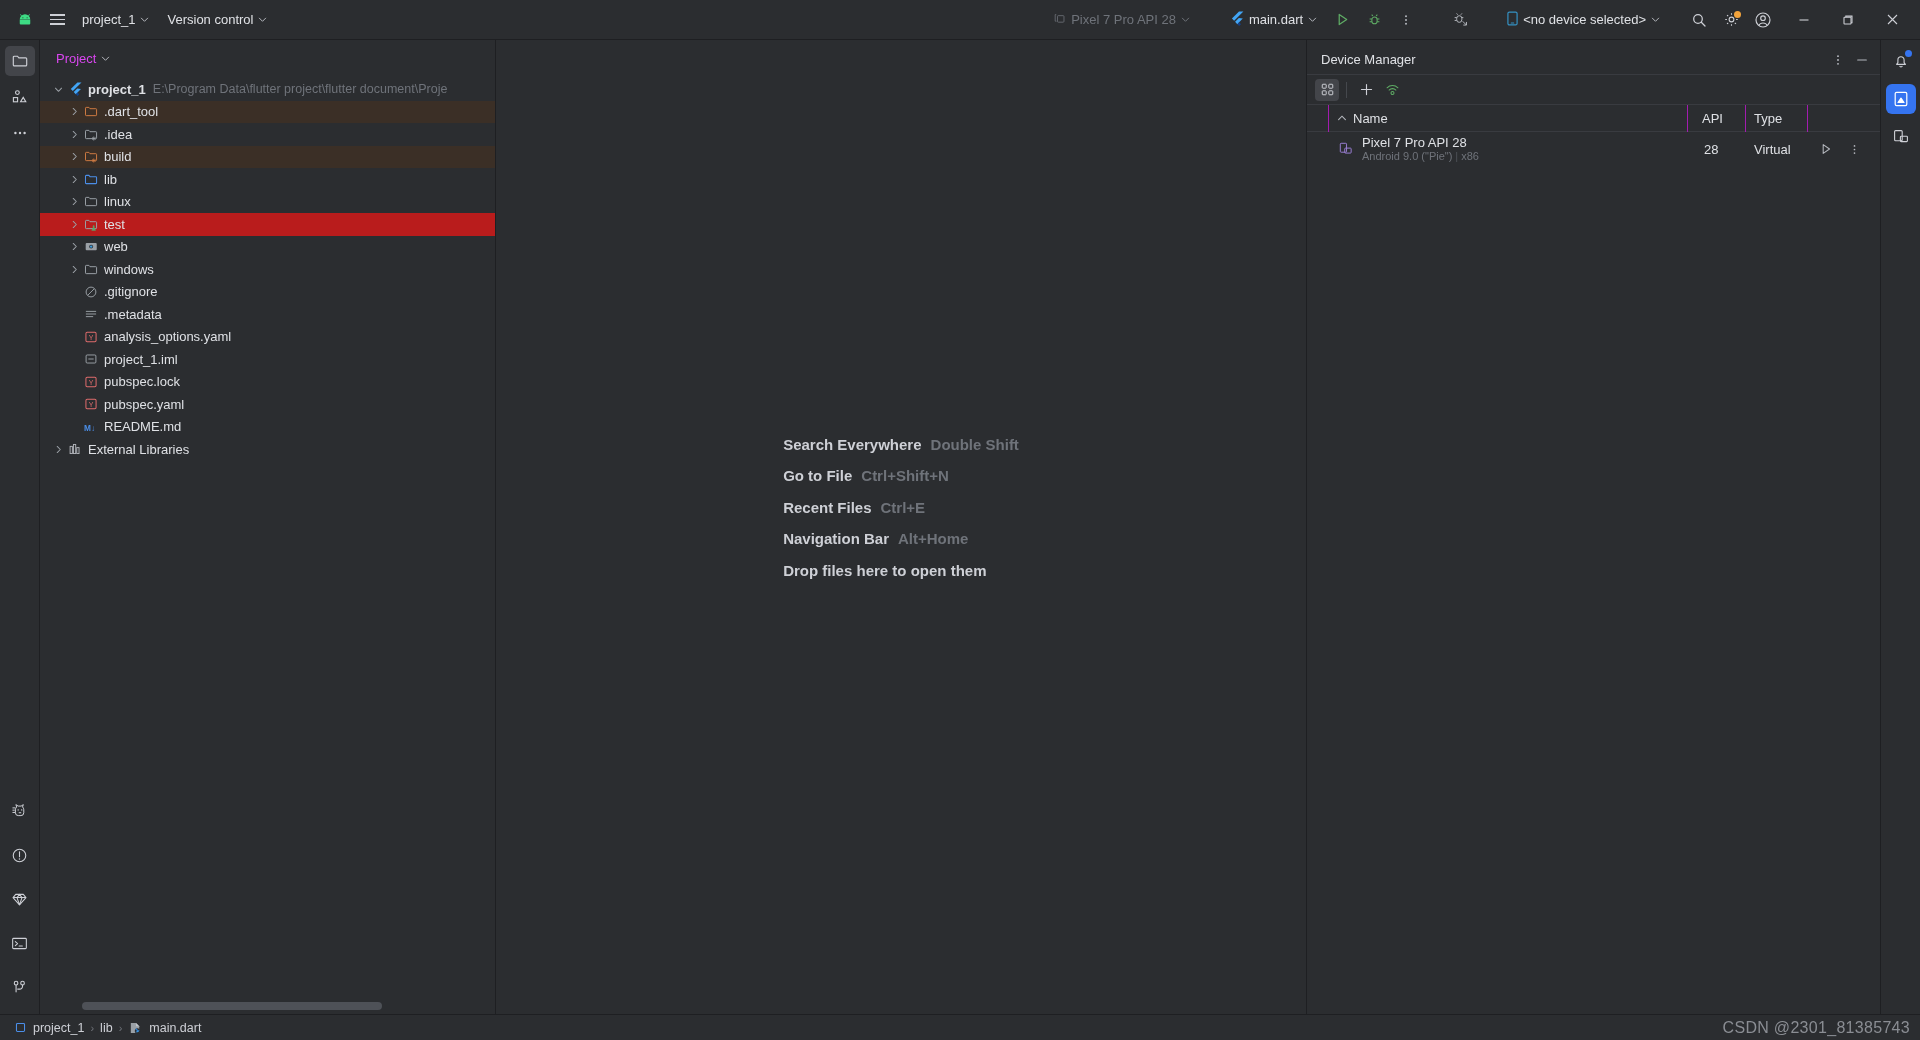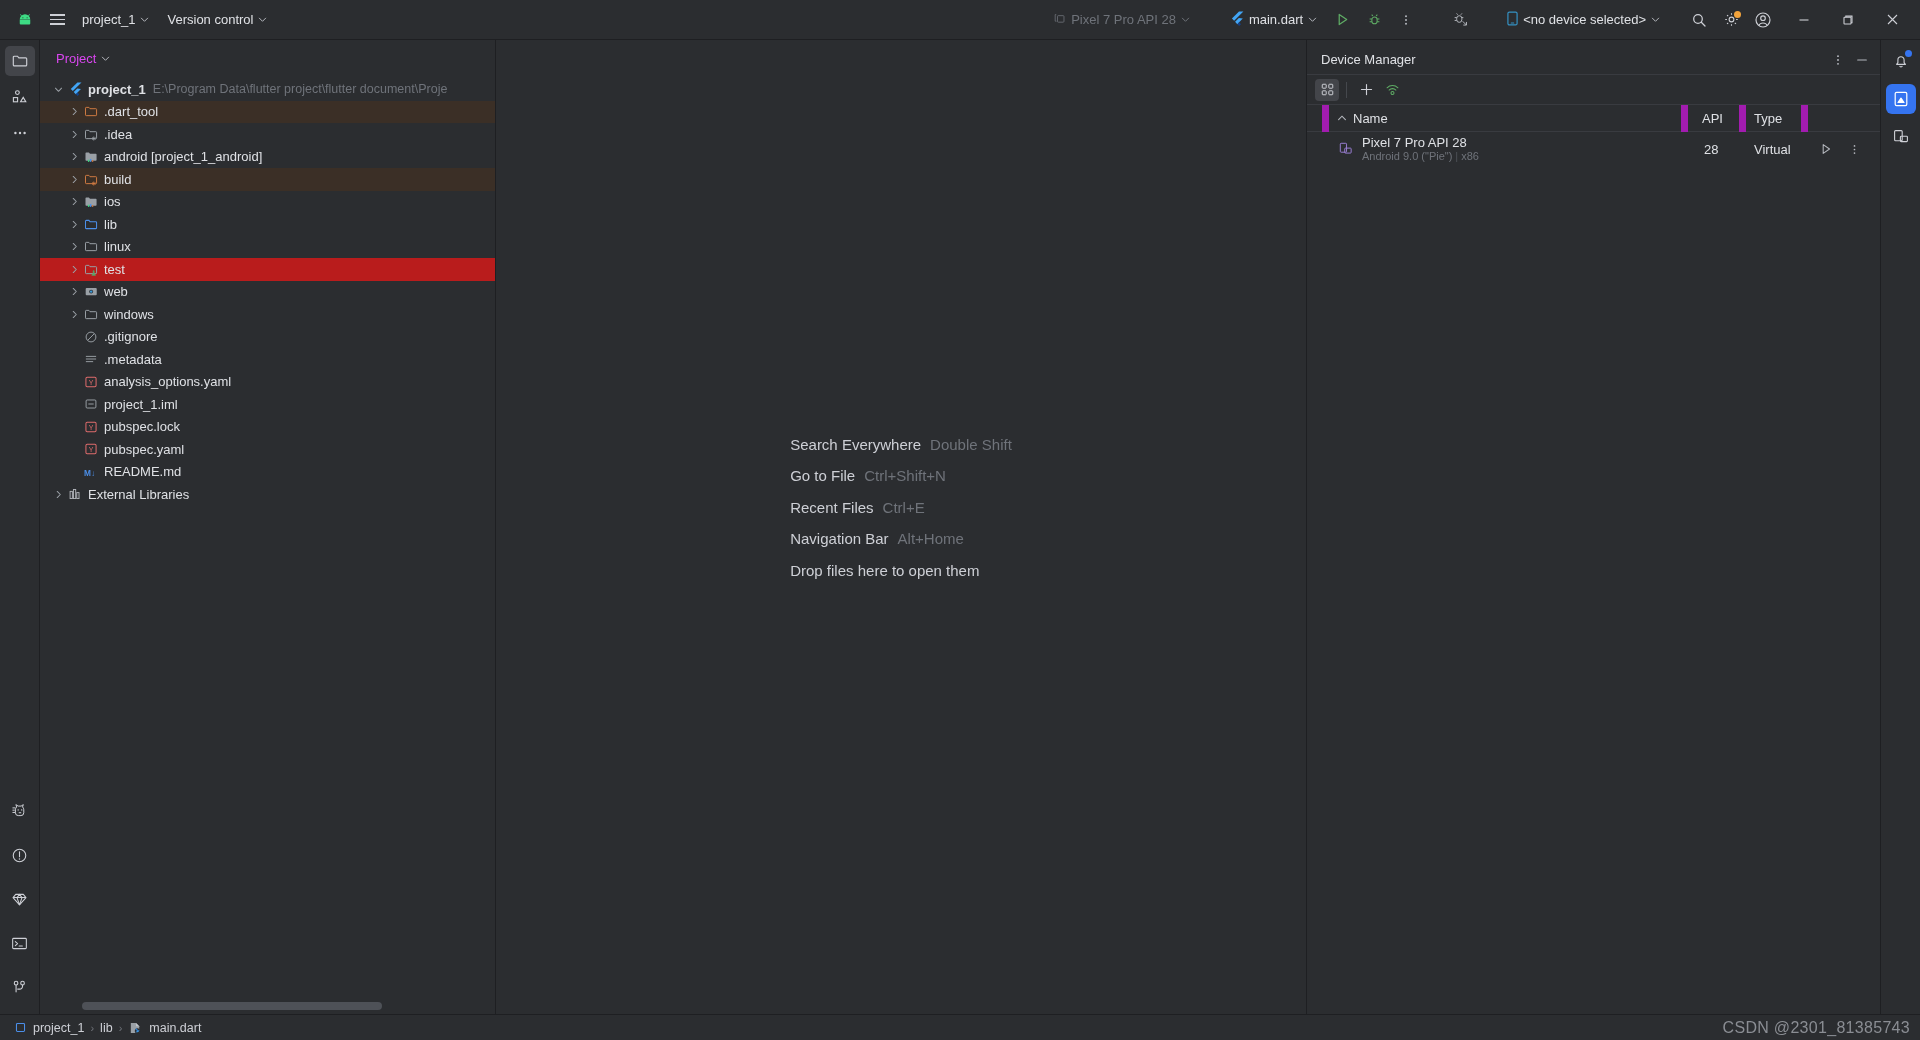--- a/index.html
+++ b/index.html
@@ -91,21 +91,21 @@
   .rpath { color: #6f737a; margin-left: 7px; font-size: 12.5px; }
   .hscroll-track { position: absolute; left: 40px; right: 0; bottom: 2px; height: 10px; }
   .hscroll-thumb { height: 8px; background: #4e5157; border-radius: 4px; width: 300px; margin-left: 2px;}
 
   
   .editor {
     flex: 1; background: #2b2d30; position: relative;
     display: flex; align-items: center; justify-content: center;
     border-right: 1px solid #1e1f22;
   }
-  .hints { display: flex; flex-direction: column; gap: 14.5px; margin-top: -40px; }
+  .hints { display: flex; flex-direction: column; gap: 14.5px; margin-top: -40px; font-weight: bold; }
   .hint { font-size: 15px; color: #ced0d6; white-space: nowrap; }
   .hint .key { color: #6f737a; margin-left: 9px; }
 
   
   .devman { width: 573px; min-width: 573px; background: #2b2d30; display: flex; flex-direction: column; }
   .dm-head {
     height: 30px; display: flex; align-items: center; padding: 0 6px 0 14px;
     font-size: 13px; border-bottom: 1px solid #393b40; margin-top: 5px;
   }
   .dm-title { flex: 1; color: #dfe1e5; }
@@ -114,21 +114,21 @@
     height: 30px; display: flex; align-items: center; gap: 2px; padding: 0 8px;
     border-bottom: 1px solid #393b40;
   }
   .dm-tb-btn { width: 24px; height: 22px; display:flex; align-items:center; justify-content:center; border-radius:4px; }
   .dm-tb-btn.on { background: #43454a; }
   .vsep { width: 1px; height: 16px; background: #45484d; margin: 0 5px; }
   .dm-cols {
     height: 27px; display: flex; align-items: center; font-size: 13px; color: #dfe1e5;
     border-bottom: 1px solid #393b40;
   }
-  .col { height: 27px; display: flex; align-items: center; border-right: 7px solid #a21caf; padding-left: 8px; }
+  .col { height: 27px; display: flex; align-items: center; border-right: 1px solid #a21caf; padding-left: 8px; }
   .col.c-spacer { width: 22px; padding: 0; }
   .col.c-name { flex: 1; gap: 6px; }
   .col.c-api { width: 52px; margin-left: 6px; }
   .col.c-type { width: 62px; }
   .col.c-act { width: 72px; border-right: none; }
   .dev-row { height: 34px; display: flex; align-items: center; font-size: 13px; cursor: default; }
   .dev-cell { display: flex; align-items: center; height: 34px; }
   .dev-cell.c-spacer { width: 22px; }
   .dev-cell.c-name { flex: 1; gap: 7px; padding-left: 8px; }
   .dev-cell.c-api { width: 52px; padding-left: 10px; }
@@ -427,68 +427,34 @@
               </svg>
             </span>
             <span class="ficon">
               <svg width="15" height="15" viewBox="0 0 16 16" fill="none">
                 <path d="M1.6 4.4a.8.8 0 0 1 .8-.8h2.8l1.2 1.4h6.2a.8.8 0 0 1 .8.8v5.8a.8.8 0 0 1-.8.8H2.4a.8.8 0 0 1-.8-.8z" stroke="#9aa0a6" stroke-width="1.05"></path>
                 <path d="M10.4 10.6v3.4M8.9 11.5l3 1.6M11.9 11.5l-3 1.6" stroke="#9aa0a6" stroke-width=".9" stroke-linecap="round"></path>
               </svg>
             </span>
             <span class="rlabel">.idea</span>
           </div>
-          <div class="row">
-            <span style="width: 26px; flex-shrink: 0;"></span>
-            <span class="arrow">
-              <svg width="9" height="9" viewBox="0 0 10 10">
-                <path d="M3.6 1.6 7 5 3.6 8.4" stroke="#9aa0a6" stroke-width="1.15" fill="none" stroke-linecap="round" stroke-linejoin="round"></path>
-              </svg>
-            </span>
-            <span class="ficon">
-              <svg width="15" height="15" viewBox="0 0 16 16">
-                <path d="M1.6 4.4a.8.8 0 0 1 .8-.8h2.8l1.2 1.4h6.2a.8.8 0 0 1 .8.8v5.8a.8.8 0 0 1-.8.8H2.4a.8.8 0 0 1-.8-.8z" fill="#9aa0a6"></path>
-                <rect x="4.2" y="11.4" width="1.5" height="2.3" fill="#3ddc84"></rect>
-                <rect x="6.3" y="10.6" width="1.5" height="3.1" fill="#4b8ee8"></rect>
-                <rect x="8.4" y="11.8" width="1.5" height="1.9" fill="#cf7a42"></rect>
-              </svg>
-            </span>
-            <span class="rlabel">android [project_1_android]</span>
-          </div>
           <div class="row hl-excluded">
             <span style="width: 26px; flex-shrink: 0;"></span>
             <span class="arrow">
               <svg width="9" height="9" viewBox="0 0 10 10">
                 <path d="M3.6 1.6 7 5 3.6 8.4" stroke="#9aa0a6" stroke-width="1.15" fill="none" stroke-linecap="round" stroke-linejoin="round"></path>
               </svg>
             </span>
             <span class="ficon">
               <svg width="15" height="15" viewBox="0 0 16 16" fill="none">
                 <path d="M1.6 4.4a.8.8 0 0 1 .8-.8h2.8l1.2 1.4h6.2a.8.8 0 0 1 .8.8v5.8a.8.8 0 0 1-.8.8H2.4a.8.8 0 0 1-.8-.8z" stroke="#cf7a42" stroke-width="1.05"></path>
                 <path d="M10.4 10.6v3.4M8.9 11.5l3 1.6M11.9 11.5l-3 1.6" stroke="#cf7a42" stroke-width=".9" stroke-linecap="round"></path>
               </svg>
             </span>
             <span class="rlabel">build</span>
-          </div>
-          <div class="row">
-            <span style="width: 26px; flex-shrink: 0;"></span>
-            <span class="arrow">
-              <svg width="9" height="9" viewBox="0 0 10 10">
-                <path d="M3.6 1.6 7 5 3.6 8.4" stroke="#9aa0a6" stroke-width="1.15" fill="none" stroke-linecap="round" stroke-linejoin="round"></path>
-              </svg>
-            </span>
-            <span class="ficon">
-              <svg width="15" height="15" viewBox="0 0 16 16">
-                <path d="M1.6 4.4a.8.8 0 0 1 .8-.8h2.8l1.2 1.4h6.2a.8.8 0 0 1 .8.8v5.8a.8.8 0 0 1-.8.8H2.4a.8.8 0 0 1-.8-.8z" fill="#9aa0a6"></path>
-                <rect x="4.2" y="11.4" width="1.5" height="2.3" fill="#3ddc84"></rect>
-                <rect x="6.3" y="10.6" width="1.5" height="3.1" fill="#4b8ee8"></rect>
-                <rect x="8.4" y="11.8" width="1.5" height="1.9" fill="#cf7a42"></rect>
-              </svg>
-            </span>
-            <span class="rlabel">ios</span>
           </div>
           <div class="row">
             <span style="width: 26px; flex-shrink: 0;"></span>
             <span class="arrow">
               <svg width="9" height="9" viewBox="0 0 10 10">
                 <path d="M3.6 1.6 7 5 3.6 8.4" stroke="#9aa0a6" stroke-width="1.15" fill="none" stroke-linecap="round" stroke-linejoin="round"></path>
               </svg>
             </span>
             <span class="ficon">
               <svg width="15" height="15" viewBox="0 0 16 16" fill="none" stroke="#4b8ee8" stroke-width="1.1">

